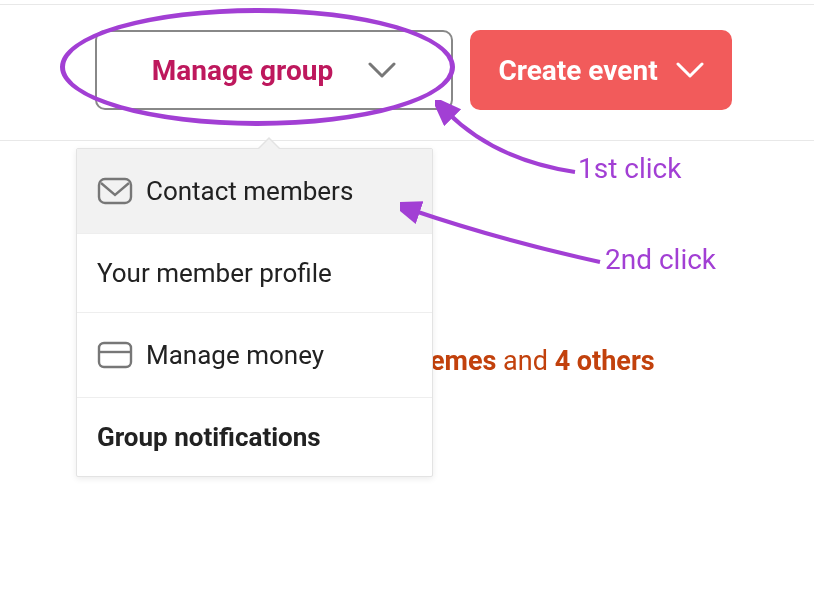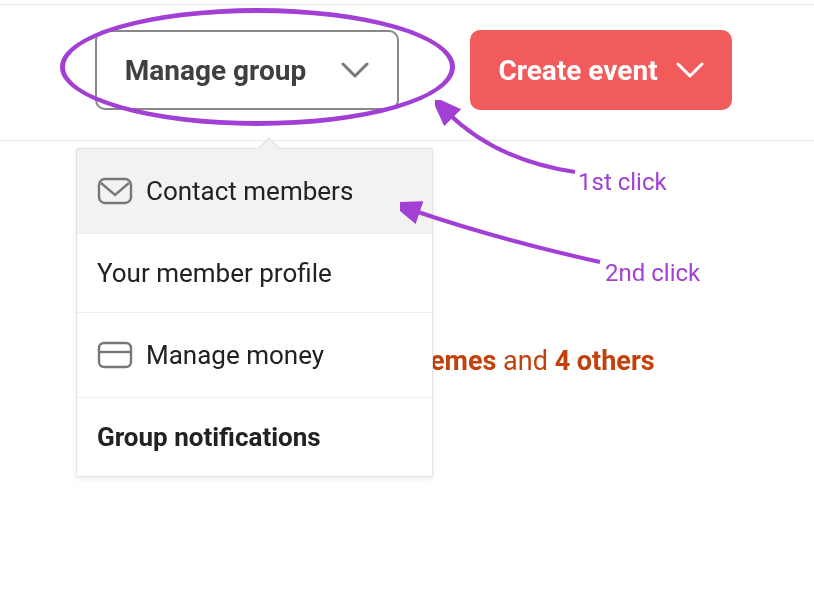--- a/index.html
+++ b/index.html
@@ -15,23 +15,23 @@
     display: flex;
     align-items: center;
     justify-content: center;
     gap: 18px;
     cursor: pointer;
     user-select: none;
   }
   .btn-manage {
     left: 95px;
     top: 30px;
-    width: 304px;
+    width: 358px;
     border: 2px solid #888;
-    color: #404040;
+    color: #be185d;
     background: #fff;
     gap: 35px;
   }
   .btn-create {
     left: 470px;
     top: 30px;
     width: 262px;
     border: none;
     color: #fff;
     background: #f25b5b;
@@ -112,25 +112,24 @@
     left: 60px; top: 8px;
     width: 395px; height: 118px;
     border: 5px solid #a23fd4;
     border-radius: 50%;
     z-index: 20;
     pointer-events: none;
   }
   .anno {
     position: absolute;
     color: #a23fd4;
-    font-size: 24px;
+    font-size: 28px;
     font-weight: 400;
     z-index: 20;
     pointer-events: none;
-    margin-top: 16px;
   }
   .anno1 { left: 578px; top: 152px; }
   .anno2 { left: 605px; top: 243px; }
   .arrow {
     position: absolute;
     z-index: 20;
     pointer-events: none;
   }
 </style>
 </head>

